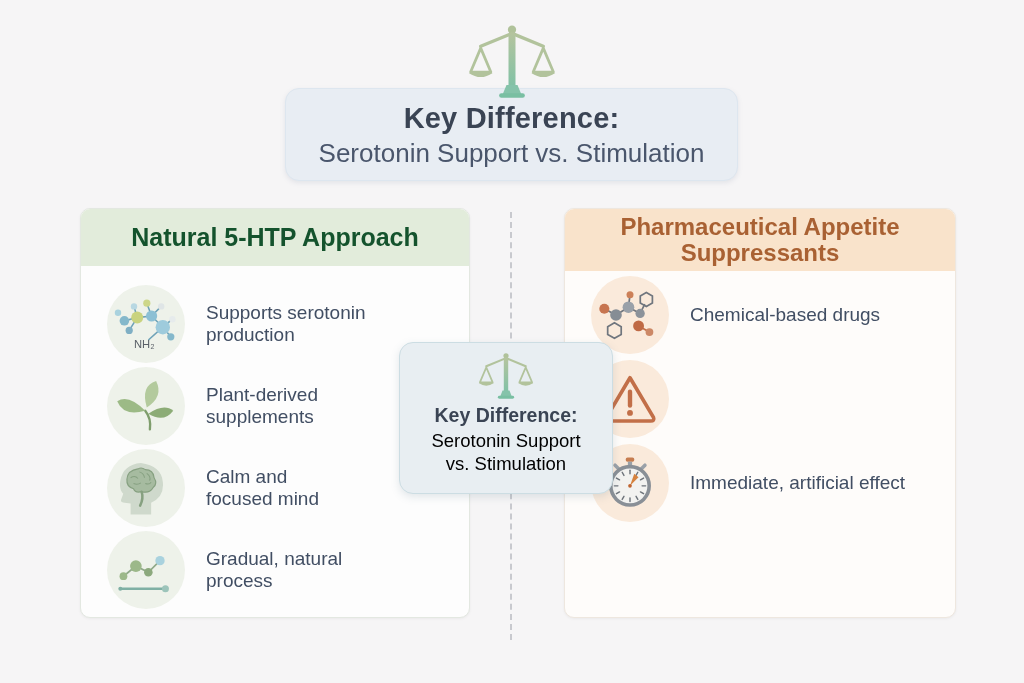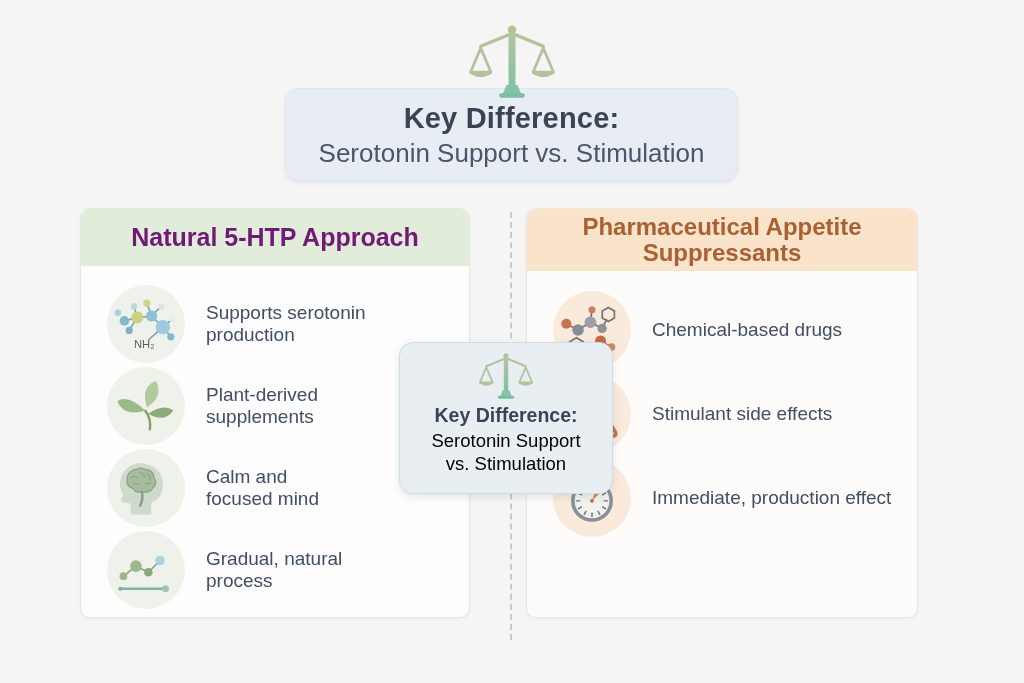--- a/index.html
+++ b/index.html
@@ -18,30 +18,30 @@
   }
   .header-title{font-size:29px;font-weight:700;color:#3a4454;margin-top:13px;letter-spacing:.2px}
   .header-sub{font-size:26px;color:#4a566c;margin-top:3px}
   
   .divider{position:absolute;left:510px;top:212px;height:428px;width:0;
     border-left:2px dashed #c8c9ce;z-index:0}
   
   .panel{position:absolute;top:208px;height:410px;box-sizing:border-box;border-radius:10px;z-index:1;
     box-shadow:0 1px 3px rgba(0,0,0,.05)}
   .panel-left{left:80px;width:390px;background:#fdfdfd;border:1px solid #e3e8e1}
-  .panel-right{left:526px;width:392px;background:#fefcfa;border:1px solid #eee7df}
+  .panel-right{left:564px;width:392px;background:#fefcfa;border:1px solid #eee7df}
   .band{border-radius:9px 9px 0 0;display:flex;align-items:center;justify-content:center;text-align:center}
   .panel-left .band{height:57px;background:#e2ecdb}
   .panel-right .band{height:62px;background:#f9e3cb}
   .band-title{font-size:25px;font-weight:700;white-space:pre-line;line-height:1.1}
-  .panel-left .band-title{color:#701a75}
+  .panel-left .band-title{color:#14532d}
   .panel-right .band-title{color:#a96133;font-size:24px}
   .items{padding:0 0 0 26px}
   .panel-left .items{padding-top:19px}
-  .panel-right .items{padding-top:20px}
+  .panel-right .items{padding-top:5px}
   .item{display:flex;align-items:center;height:78px;margin-bottom:4px}
   .panel-right .item{margin-bottom:6px}
   .icon-circle{width:78px;height:78px;border-radius:50%;flex:none;
     display:flex;align-items:center;justify-content:center;margin-right:21px}
   .panel-left .icon-circle{background:#eef2ea}
   .panel-right .icon-circle{background:#faeadb}
   .item-text{font-size:19px;line-height:1.18;color:#414e63;white-space:pre-line}
   .panel-left .item-text{max-width:235px}
   .panel-right .item-text{max-width:276px}
   
@@ -187,21 +187,20 @@
     </div>
 
     <div class="item">
       <div class="icon-circle">
         <svg width="66" height="58" viewBox="0 0 90 76">
           <path d="M45 9 L77 63 Q79 68 73 68 L17 68 Q11 68 13 63 Z" stroke="#c26f48" stroke-width="5" fill="none" stroke-linejoin="round"></path>
           <line x1="45" y1="28" x2="45" y2="47" stroke="#c26f48" stroke-width="6" stroke-linecap="round"></line>
           <circle cx="45" cy="57" r="4" fill="#c26f48"></circle>
         </svg>
       </div>
-      <div class="item-text">Stimulant side effects</div>
     </div>
 
 
     <div class="item">
       <div class="icon-circle">
         <svg width="64" height="62" viewBox="0 0 90 76">
           <rect x="39" y="2" width="12" height="6" rx="2.5" fill="#c67c4f"></rect>
           <rect x="42" y="8" width="6" height="6" fill="#9aa1a8"></rect>
           <line x1="24" y1="13" x2="30" y2="19" stroke="#9aa1a8" stroke-width="5" stroke-linecap="round"></line>
           <line x1="66" y1="13" x2="60" y2="19" stroke="#9aa1a8" stroke-width="5" stroke-linecap="round"></line>
@@ -217,21 +216,21 @@
               <line x1="30.3" y1="33.5" x2="25.9" y2="31"></line>
             <line x1="36.5" y1="27.3" x2="34" y2="22.9"></line>
               <line x1="45" y1="25" x2="45" y2="20"></line>
             <line x1="53.5" y1="27.3" x2="56" y2="22.9"></line>
               <line x1="59.7" y1="33.5" x2="64.1" y2="31"></line>
           </g>
           <path d="M45 42 L51 25 L57 30 Z" fill="#d6823e"></path>
           <circle cx="45" cy="42" r="2.6" fill="#c0642f"></circle>
         </svg>
       </div>
-      <div class="item-text">Immediate, production effect</div>
+      <div class="item-text">Immediate, artificial effect</div>
     </div>
 
   </div>
 </div>
 
 <div class="center-card">
   <svg class="center-scale" viewBox="0 0 100 80">
     <defs>
       <linearGradient id="poleGrad2" x1="0" y1="0" x2="0" y2="1">
         <stop offset="0" stop-color="#b5c49e"></stop>

